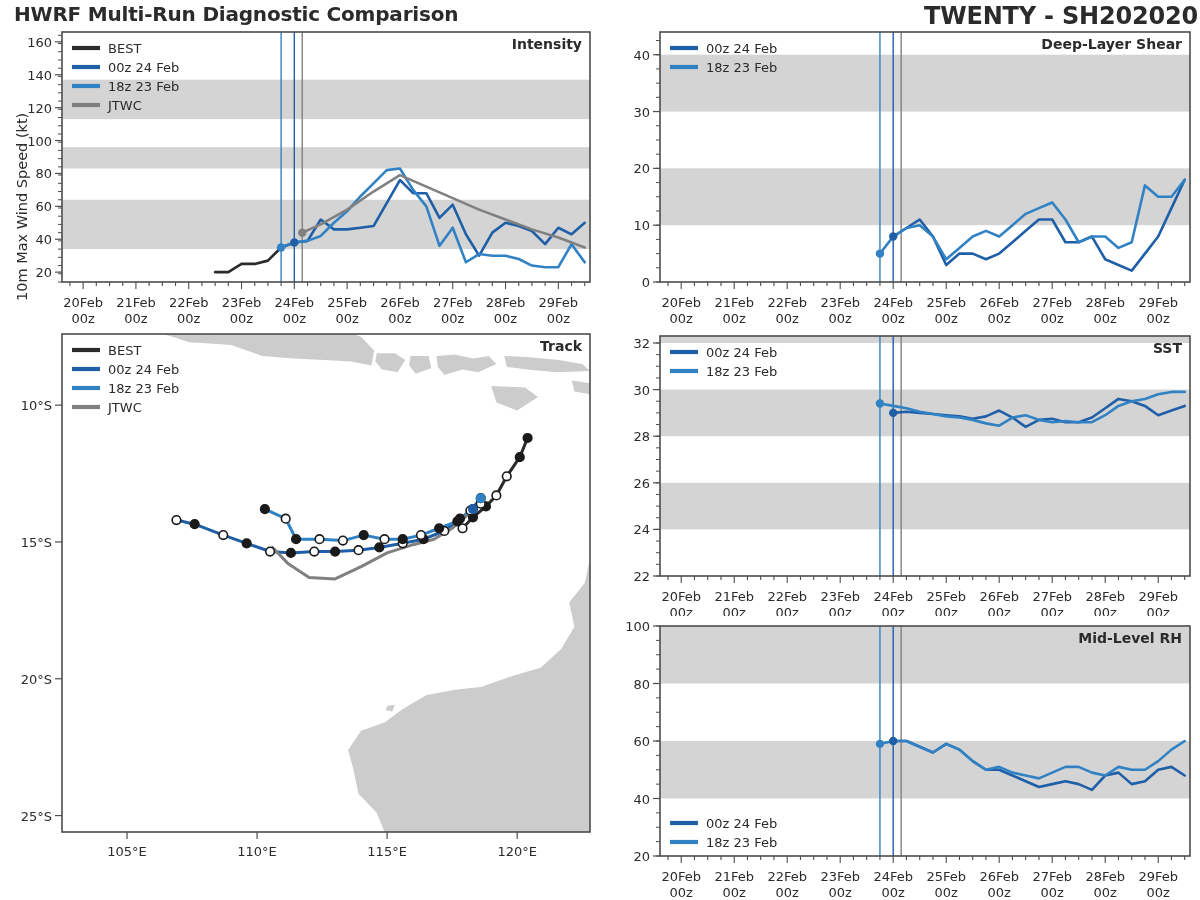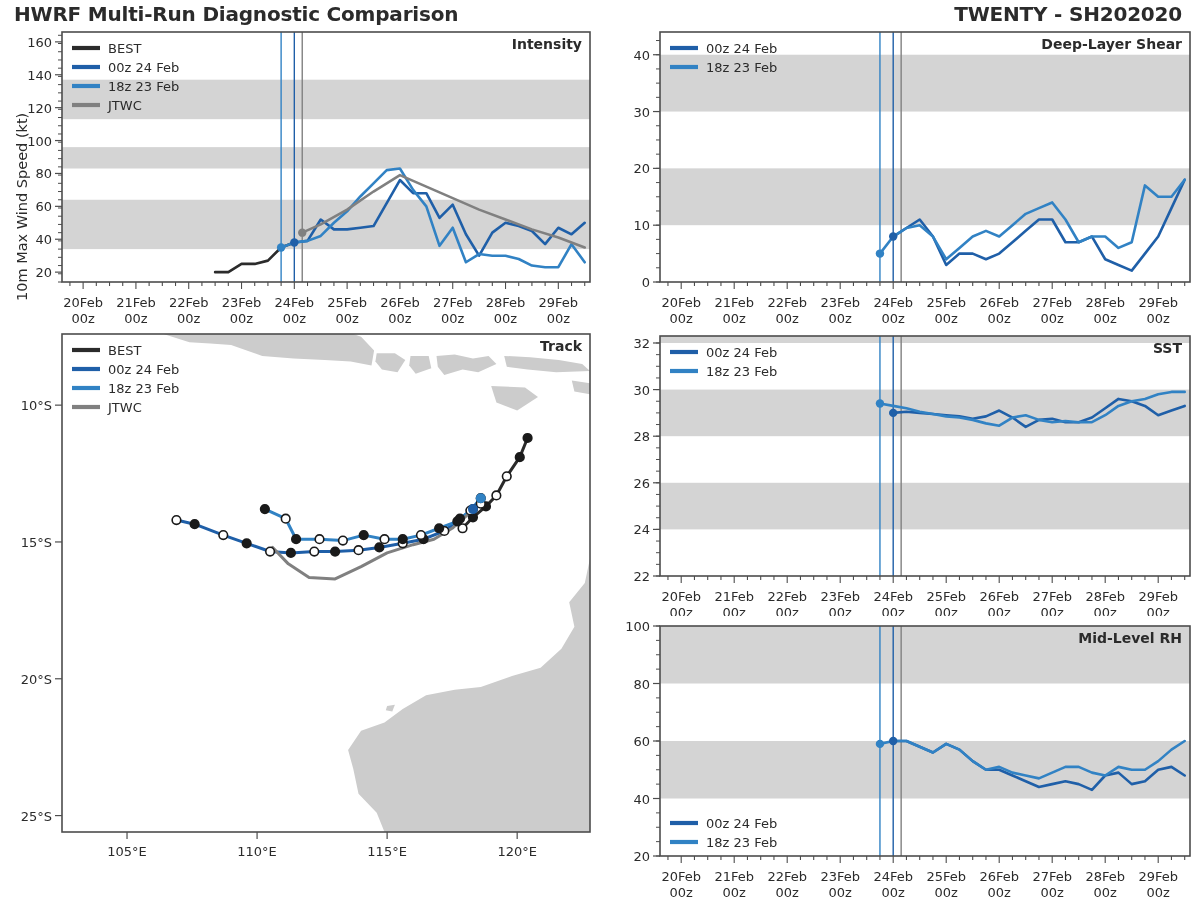--- a/index.html
+++ b/index.html
@@ -1,21 +1,21 @@
 <!DOCTYPE html>
 <html><head>
 <meta charset="utf-8">
 <style>
   html,body{margin:0;padding:0;background:#ffffff;}
   body{width:1200px;height:900px;position:relative;overflow:hidden;
        font-family:"DejaVu Sans","Liberation Sans",sans-serif;color:#2b2b2b;}
   .title-bar{position:absolute;left:0;top:0;width:1184px;height:26px;padding-left:28px;}
   .title-left{position:absolute;left:14px;top:2px;font-size:20px;font-weight:bold;
               letter-spacing:-0.2px;color:#2b2b2b;white-space:nowrap;}
-  .title-right{position:absolute;right:30px;top:2px;font-size:20px;font-weight:bold;
+  .title-right{position:absolute;right:14px;top:2px;font-size:24px;font-weight:bold;
                letter-spacing:-0.2px;color:#2b2b2b;white-space:nowrap;}
   .panel{position:absolute;}
   .panel svg{display:block;}
   .ylabel{position:absolute;font-size:14.5px;color:#2b2b2b;white-space:nowrap;
           transform-origin:0 0;transform:rotate(-90deg);}
   .cira{position:absolute;left:6px;top:900px;width:120px;height:42px;}
   .ptitle{font-size:14px;font-weight:bold;fill:#2b2b2b;}
   .ticklbl{font-size:13px;fill:#2b2b2b;}
   .legtxt{font-size:13px;fill:#2b2b2b;}
 </style>

